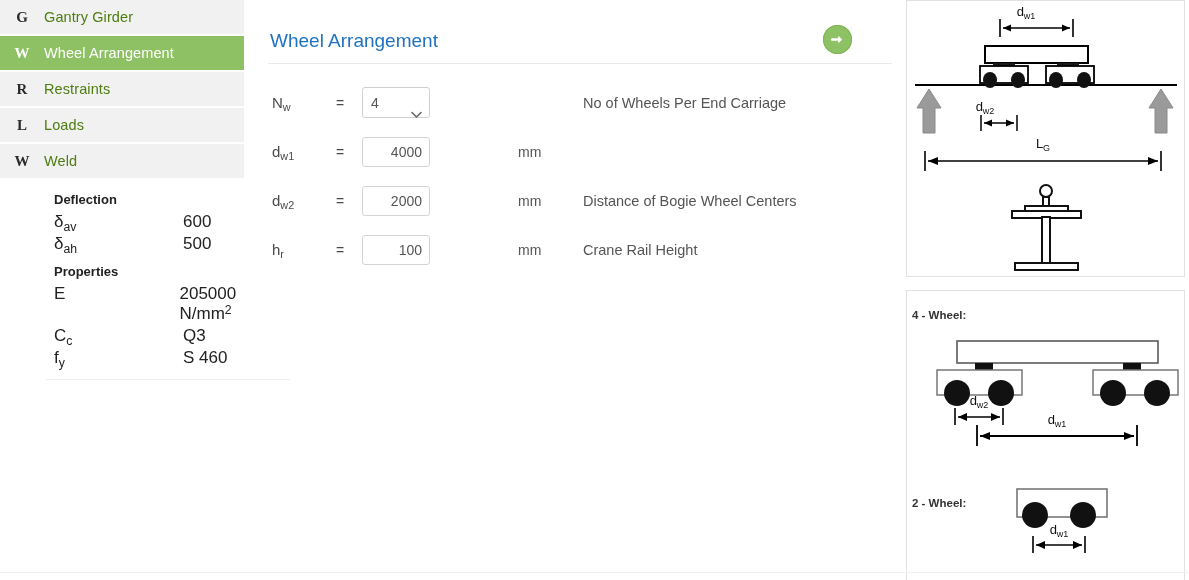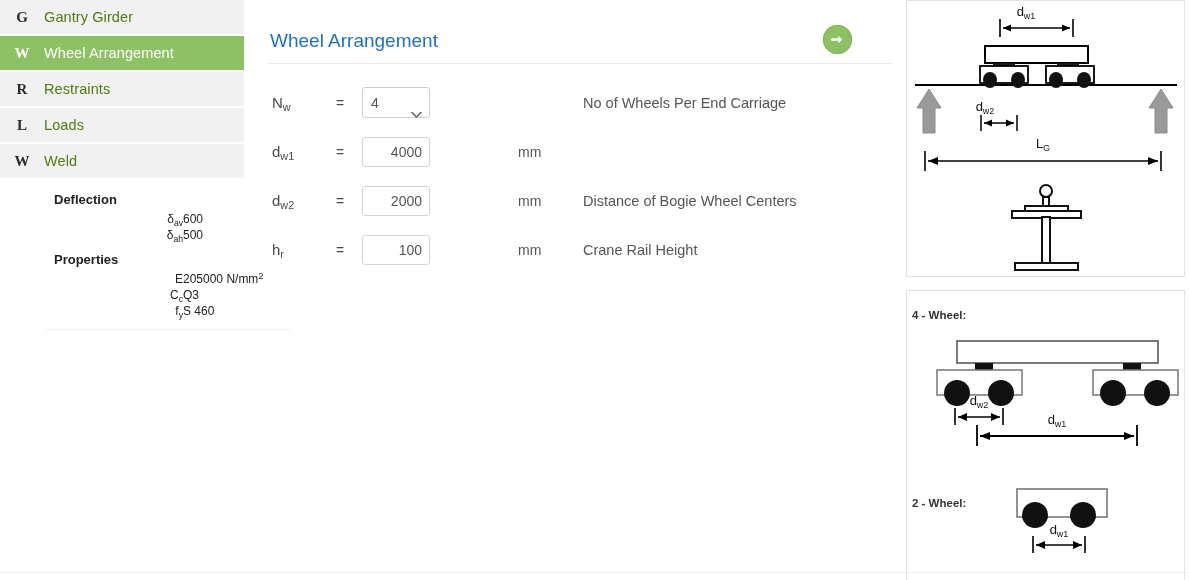--- a/index.html
+++ b/index.html
@@ -52,23 +52,22 @@
     border-bottom: 1px solid #efefef;
     width: 244px;
     margin-left: 46px;
   }
   .sp-heading {
     font-size: 13px; font-weight: bold; color: #222;
     padding: 0 0 4px 8px;
   }
   .sp-row {
     display: flex; align-items: baseline;
-    font-size: 12px; color: #333;
+    font-size: 17px; color: #333;
     padding: 1px 0 1px 8px;
-    text-align: right;
   }
   .sp-key { width: 129px; color: #222; }
   .sp-val { color: #222; }
   .sp-gap { height: 9px; }
   sub { font-size: 72%; vertical-align: baseline; position: relative; top: .3em; }
   sup { font-size: 72%; vertical-align: baseline; position: relative; top: -.45em; }
 
   
   .main {
     position: absolute; left: 268px; top: 0;

